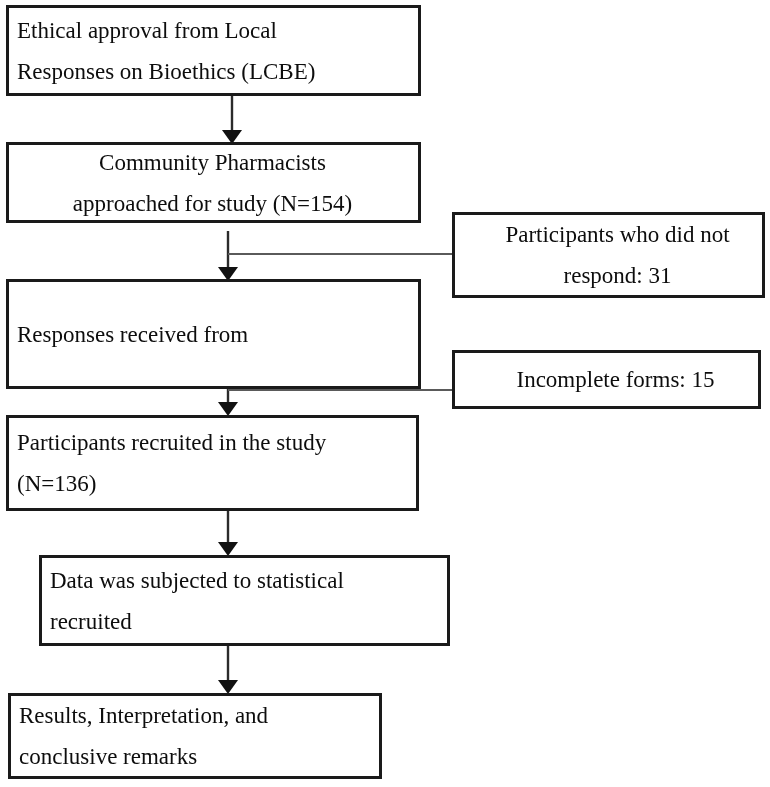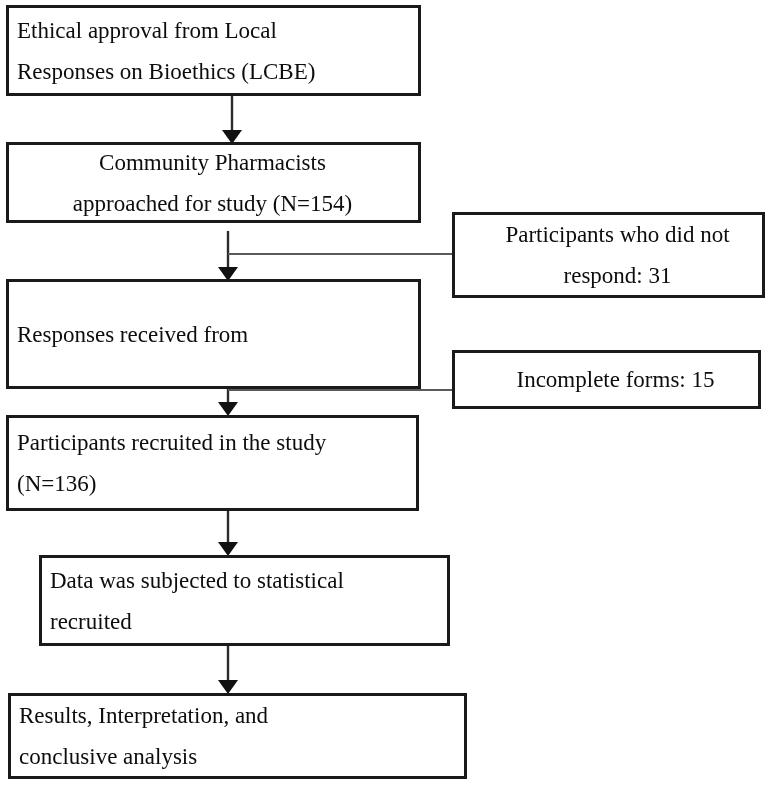--- a/index.html
+++ b/index.html
@@ -108,23 +108,23 @@
   <div class="node main" style="left:6px; top:415px; width:413px; height:96px;">
     <span class="node-line">Participants recruited in the study</span>
     <span class="node-line">(N=136)</span>
   </div>
 
   <div class="node main" style="left:8px; top:555px; width:411px; height:91px;margin-left:31px;">
     <span class="node-line">Data was subjected to statistical</span>
     <span class="node-line">recruited</span>
   </div>
 
-  <div class="node main" style="left:8px; top:693px; width:459px; height:86px;">
+  <div class="node main" style="left:8px; top:693px; width:374px; height:86px;">
     <span class="node-line">Results, Interpretation, and</span>
-    <span class="node-line">conclusive analysis</span>
+    <span class="node-line">conclusive remarks</span>
   </div>
 
   <div class="node side" style="left:452px; top:212px; width:313px; height:86px;">
     <span class="node-line">Participants who did not</span>
     <span class="node-line">respond: 31</span>
   </div>
 
   <div class="node side" style="left:452px; top:350px; width:309px; height:59px;">
     <span class="node-line">Incomplete forms: 15</span>
   </div>

